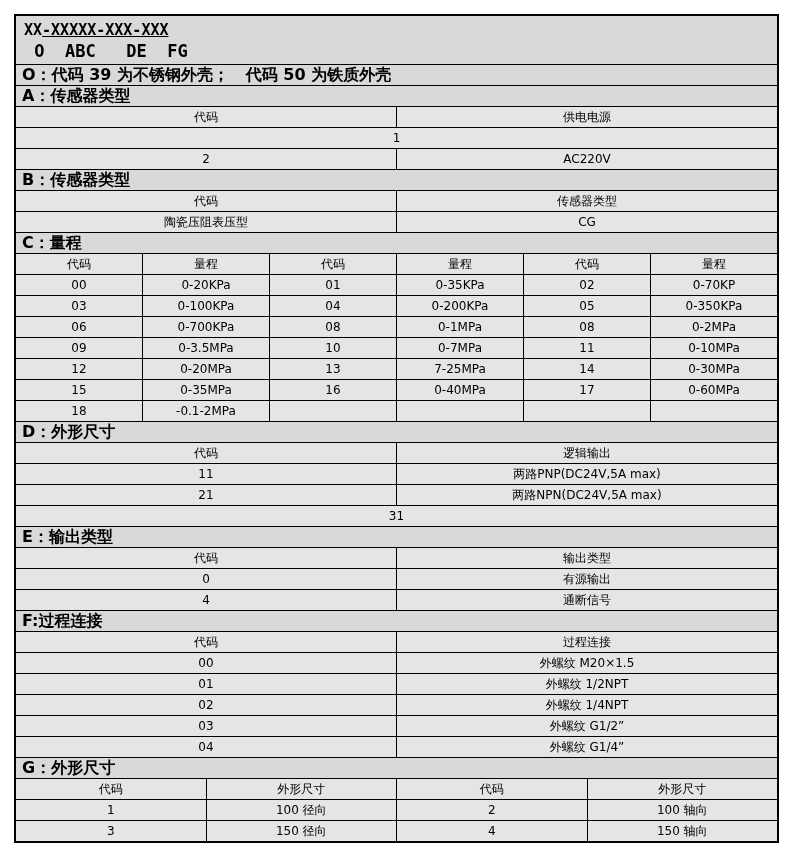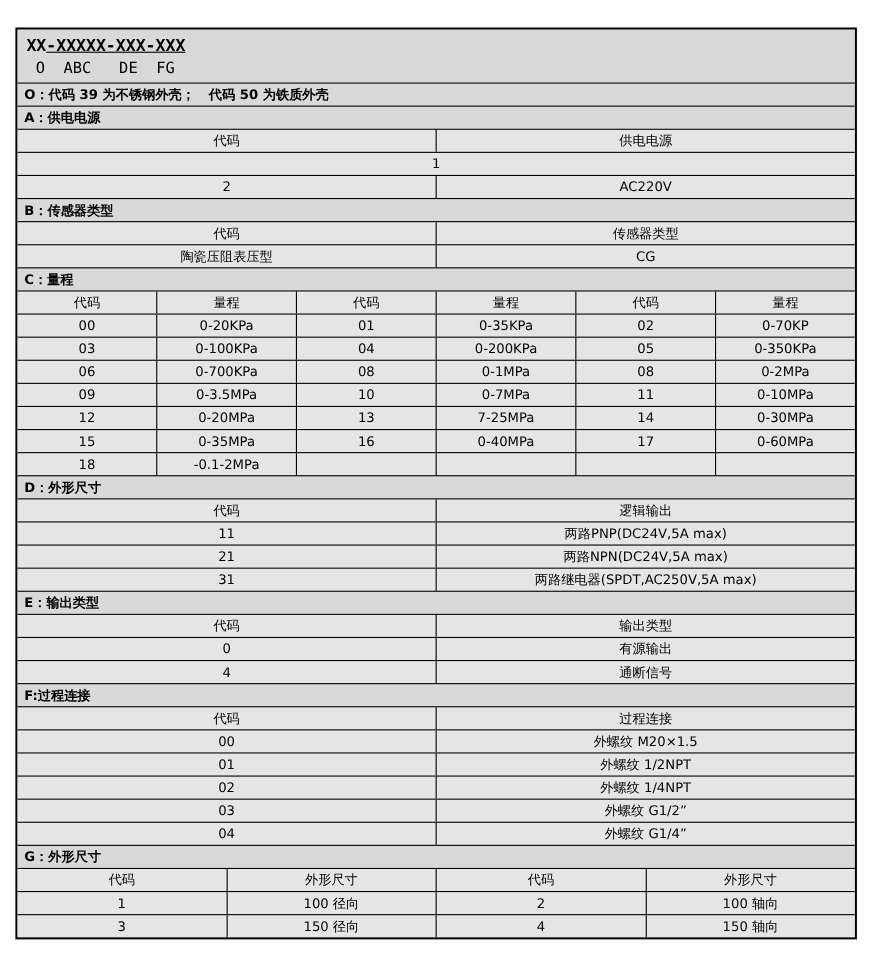--- a/index.html
+++ b/index.html
@@ -4,21 +4,21 @@
 <style>
   html,body{margin:0;padding:0;}
   body{
     width:793px;height:868px;
     background:#ffffff;
     font-family:"DejaVu Sans",sans-serif;
     color:#000;
     position:relative;
   }
   .sheet{
-    position:absolute;left:14px;top:25px;
+    position:absolute;left:14px;top:14px;
     width:765px;
     box-sizing:border-box;
     border:2px solid #000;
     background:#fff;
   }
   .title-block{
     background:#d9d9d9;
     height:48px;
     padding:3px 8px 0 8px;
     box-sizing:border-box;
@@ -27,32 +27,32 @@
   .code-line{
     font-family:"DejaVu Sans Mono",monospace;
     font-weight:bold;
     font-size:15px;
     line-height:22px;
     white-space:pre;
   }
   .code-line .u{text-decoration:underline;}
   .legend-line{
     font-family:"DejaVu Sans Mono",monospace;
-    font-weight:normal;
-    font-size:14px;
+    font-weight:bold;
+    font-size:17px;
     line-height:21px;
     white-space:pre;
   }
   .sec-header{
     background:#d9d9d9;
     border-top:1px solid #000;
     height:20px;
     line-height:20px;
     font-weight:bold;
-    font-size:12px;
+    font-size:16px;
     padding:0 6px;
     white-space:pre;
     overflow:hidden;
   }
   .trow{
     display:flex;
     border-top:1px solid #000;
     height:20px;
     background:#e5e5e5;
   }
@@ -70,21 +70,21 @@
 </head>
 <body>
 
 <div class="sheet">
   <div class="title-block">
     <div class="code-line"><span>XX</span><span class="u">-XXXXX-XXX-XXX</span></div>
     <div class="legend-line"> O  ABC   DE  FG</div>
   </div>
   <div id="sections">
       <div class="sec-header">O：代码 39 为不锈钢外壳；   代码 50 为铁质外壳</div>
-      <div class="sec-header">A：供电电源</div>
+      <div class="sec-header">A：传感器类型</div>
       <div class="trow">
         <div class="tcell">代码</div>
         <div class="tcell">供电电源</div>
       </div>
       <div class="trow">
         <div class="tcell">1</div>
       </div>
       <div class="trow">
         <div class="tcell">2</div>
         <div class="tcell">AC220V</div>
@@ -171,21 +171,20 @@
       <div class="trow">
         <div class="tcell">11</div>
         <div class="tcell">两路PNP(DC24V,5A max)</div>
       </div>
       <div class="trow">
         <div class="tcell">21</div>
         <div class="tcell">两路NPN(DC24V,5A max)</div>
       </div>
       <div class="trow">
         <div class="tcell">31</div>
-        <div class="tcell">两路继电器(SPDT,AC250V,5A max)</div>
       </div>
       <div class="sec-header">E：输出类型</div>
       <div class="trow">
         <div class="tcell">代码</div>
         <div class="tcell">输出类型</div>
       </div>
       <div class="trow">
         <div class="tcell">0</div>
         <div class="tcell">有源输出</div>
       </div>

